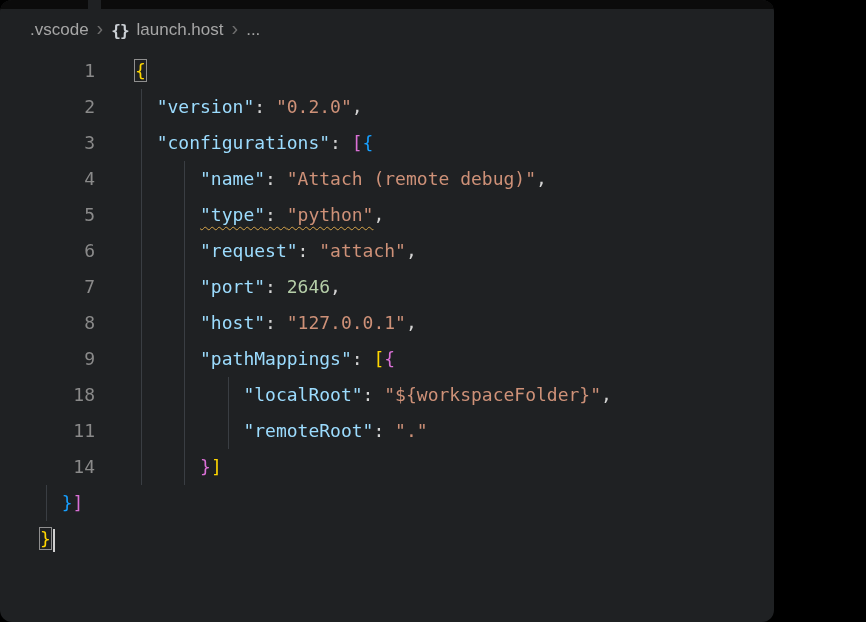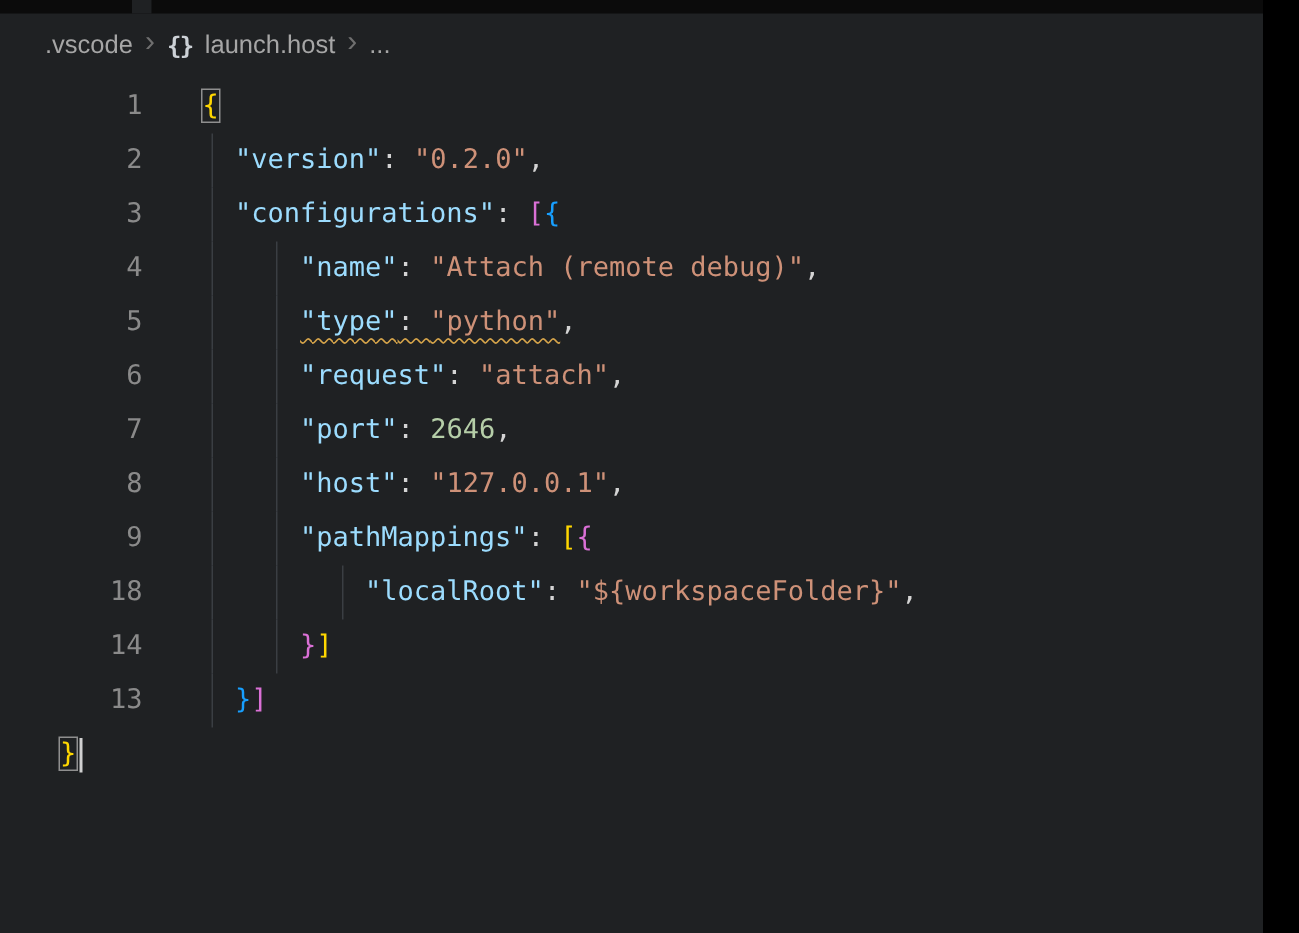--- a/index.html
+++ b/index.html
@@ -1,20 +1,21 @@
 <!DOCTYPE html>
 <html style="--c-background: #1f2123; --c-key: #9cdcfe; --c-string: #ce9178; --c-number: #b5cea8; --c-punctuation: #d4d4d4; --c-bracket1: #ffd700; --c-bracket2: #da70d6; --c-bracket3: #179fff; --c-squiggle: #d7a54a; --c-gutter: #8a8a8a; --c-gutter_active: #e8e8e8; --c-guide: #3a3e43;"><head>
 <meta charset="utf-8">
 <style>
   * { box-sizing: border-box; }
   html,body { margin:0; padding:0; background:#000; }
   .screen {
-    width:842px; height:622px; position:relative; overflow:hidden;
+    width:774px; height:622px; position:relative; overflow:hidden;
     background:var(--c-background,#1f2123);
     font-family:"DejaVu Sans Mono", monospace;
+    border-radius:12px;
   }
   .topbar { height:9px; background:#0b0b0b; position:relative; }
   .topbar .notch { position:absolute; left:88px; top:0; width:13px; height:9px; background:var(--c-background,#1f2123); }
 
   .breadcrumb {
     display:flex; align-items:center; height:42px; padding-left:30px; gap:8px;
     font-family:"Liberation Sans", sans-serif; font-size:17px; color:#a6a6a6;
   }
   .crumb { color:#a6a6a6; cursor:default; }
   .crumb-chevron { color:#6f6f6f; font-size:20px; line-height:1; transform:translateY(-2px); }
@@ -97,25 +98,28 @@
       </div>
       <div class="row">
         <div class="gutter">9</div>
         <div class="code"><span class="guide" style="left: calc(0ch + 6px);"></span><span class="guide" style="left: calc(4ch + 6px);"></span>      <span class="key">"pathMappings"</span><span class="pun">: </span><span class="b1">[</span><span class="b2">{</span></div>
       </div>
       <div class="row">
         <div class="gutter">18</div>
         <div class="code"><span class="guide" style="left: calc(0ch + 6px);"></span><span class="guide" style="left: calc(4ch + 6px);"></span><span class="guide" style="left: calc(8ch + 6px);"></span>          <span class="key">"localRoot"</span><span class="pun">: </span><span class="str">"${workspaceFolder}"</span><span class="pun">,</span></div>
       </div>
       <div class="row">
+        <div class="gutter">11</div>
+        <div class="code"><span class="guide" style="left: calc(0ch + 6px);"></span><span class="guide" style="left: calc(4ch + 6px);"></span><span class="guide" style="left: calc(8ch + 6px);"></span>          <span class="key">"remoteRoot"</span><span class="pun">: </span><span class="str">"."</span></div>
+      </div>
+      <div class="row">
         <div class="gutter">14</div>
         <div class="code"><span class="guide" style="left: calc(0ch + 6px);"></span><span class="guide" style="left: calc(4ch + 6px);"></span>      <span class="b2">}</span><span class="b1">]</span></div>
       </div>
       <div class="row">
-        <div class="gutter">13</div>
         <div class="code"><span class="guide" style="left: calc(0ch + 6px);"></span>  <span class="b3">}</span><span class="b2">]</span></div>
       </div>
       <div class="row">
         <div class="code"><span class="b1 box">}</span><span class="cursor"></span></div>
       </div>
     </div>
 
 </div>
 
 </body></html>

